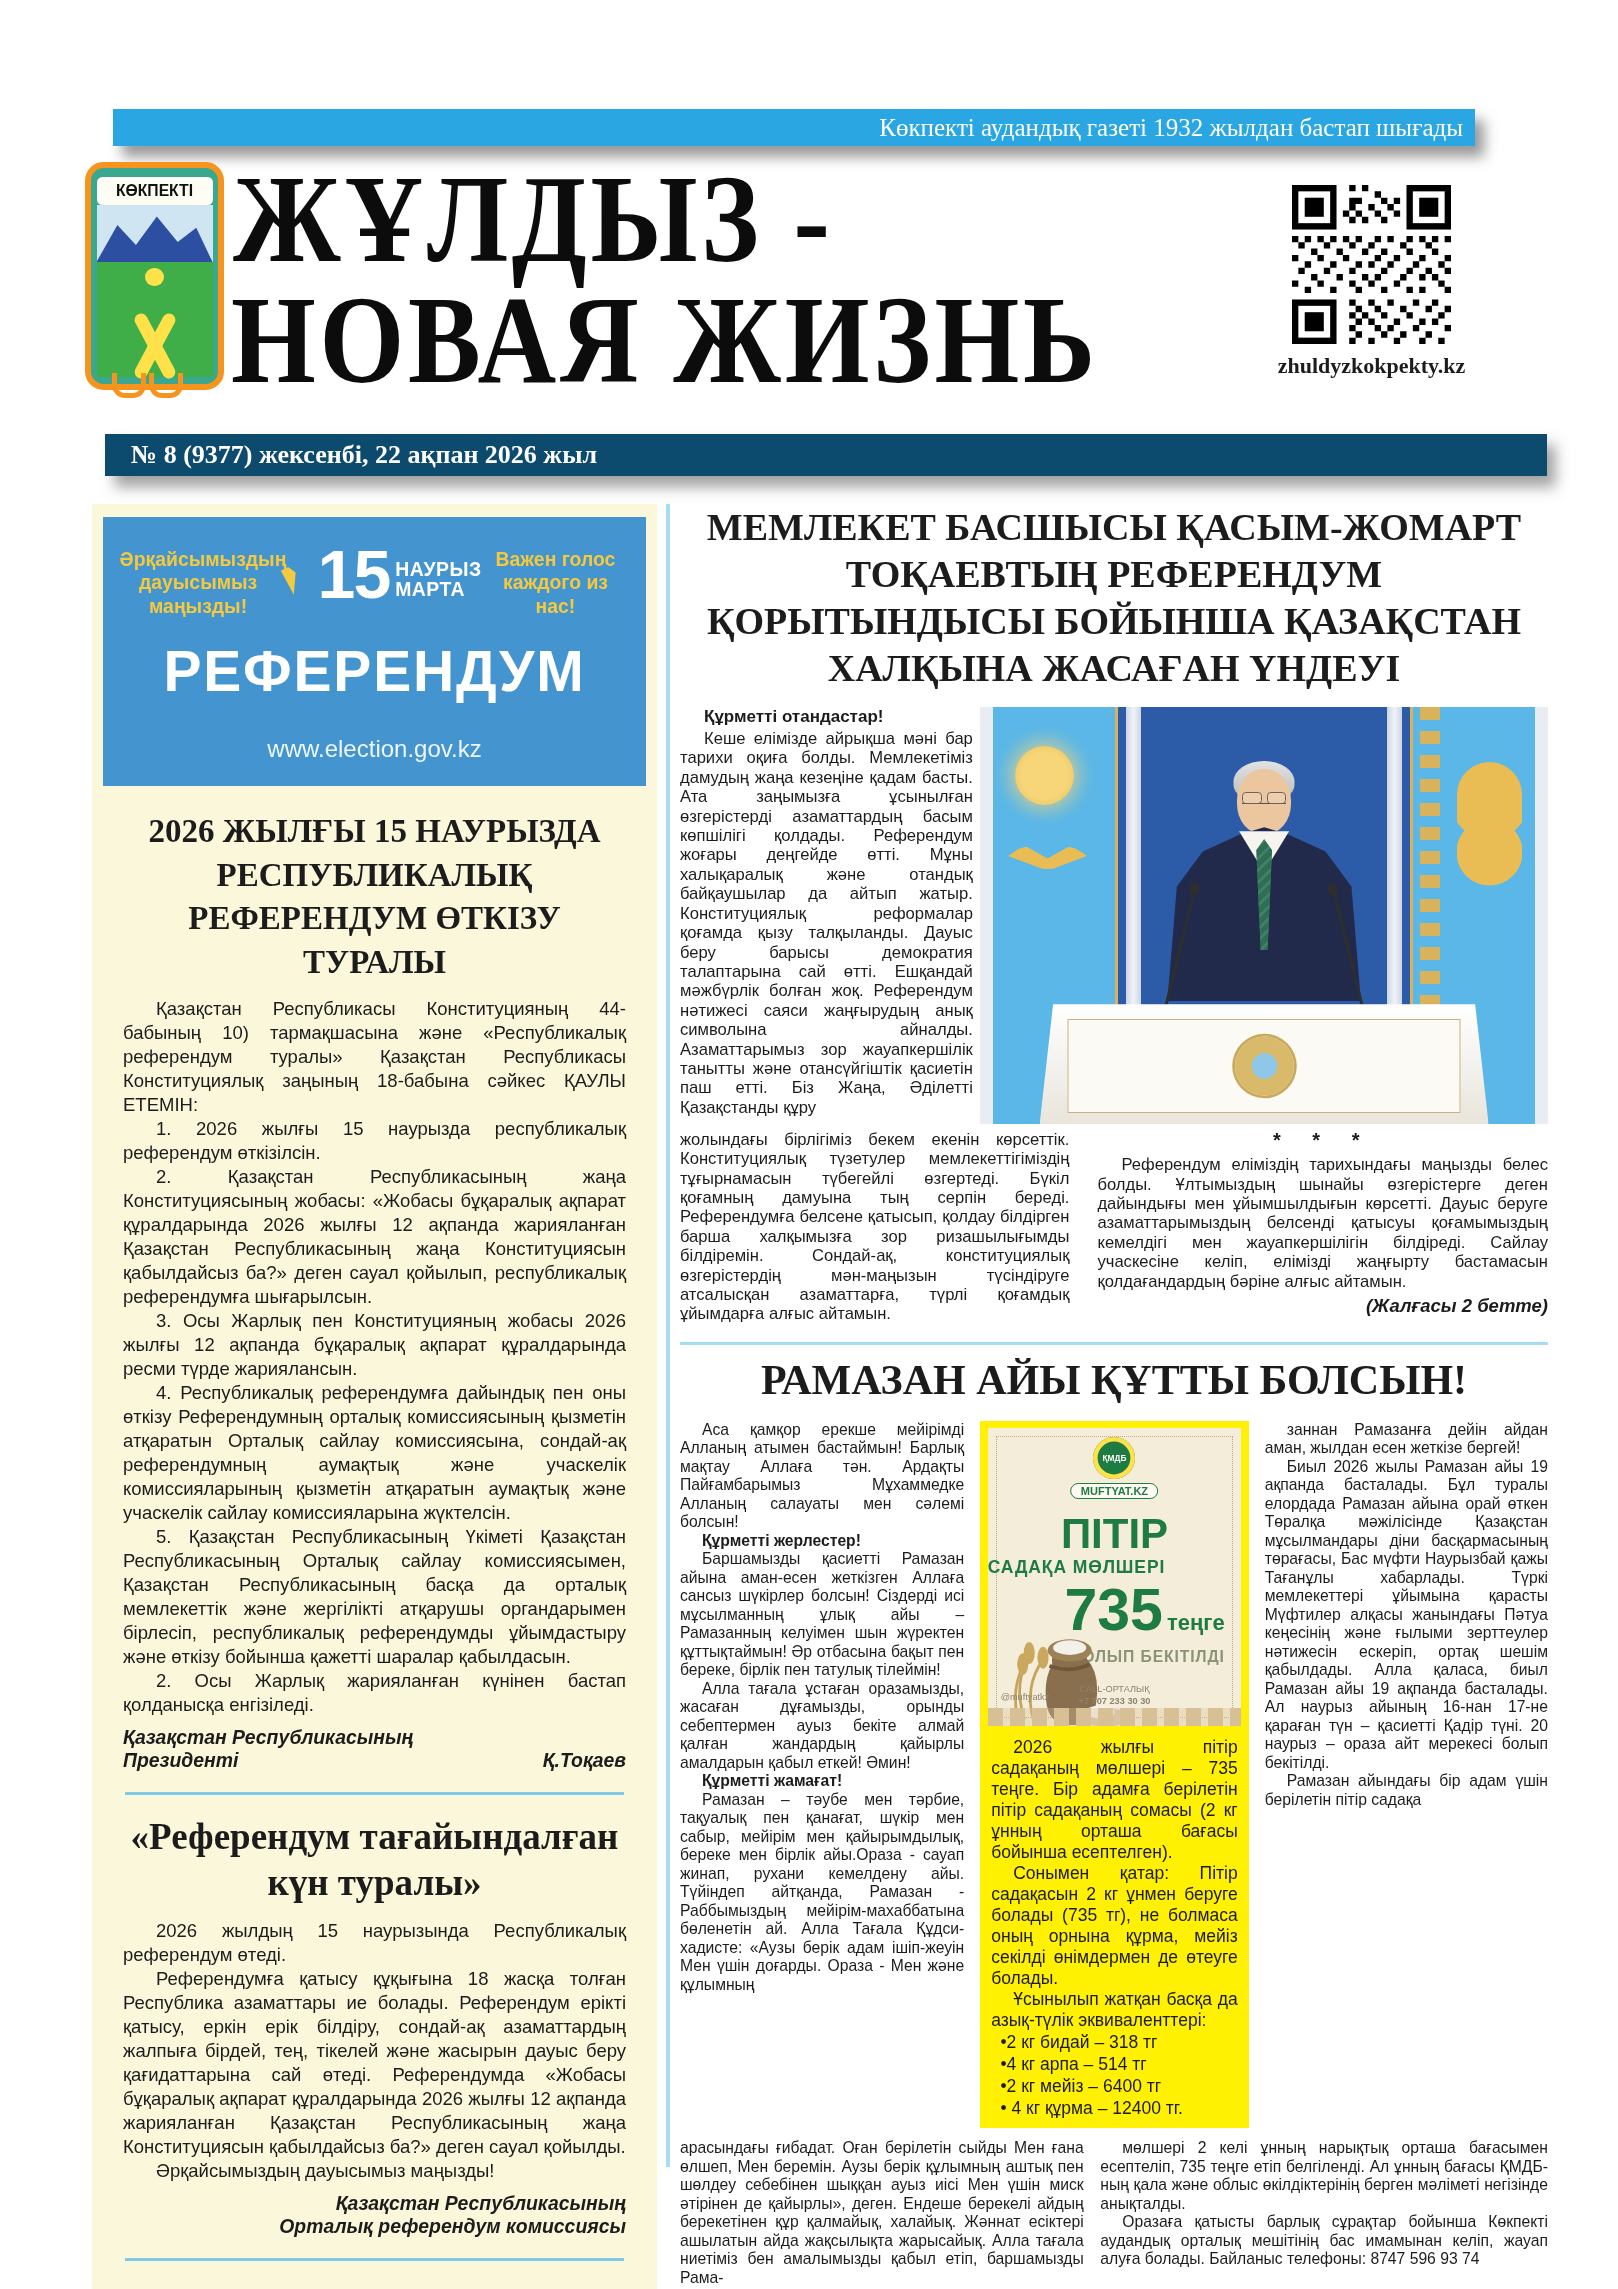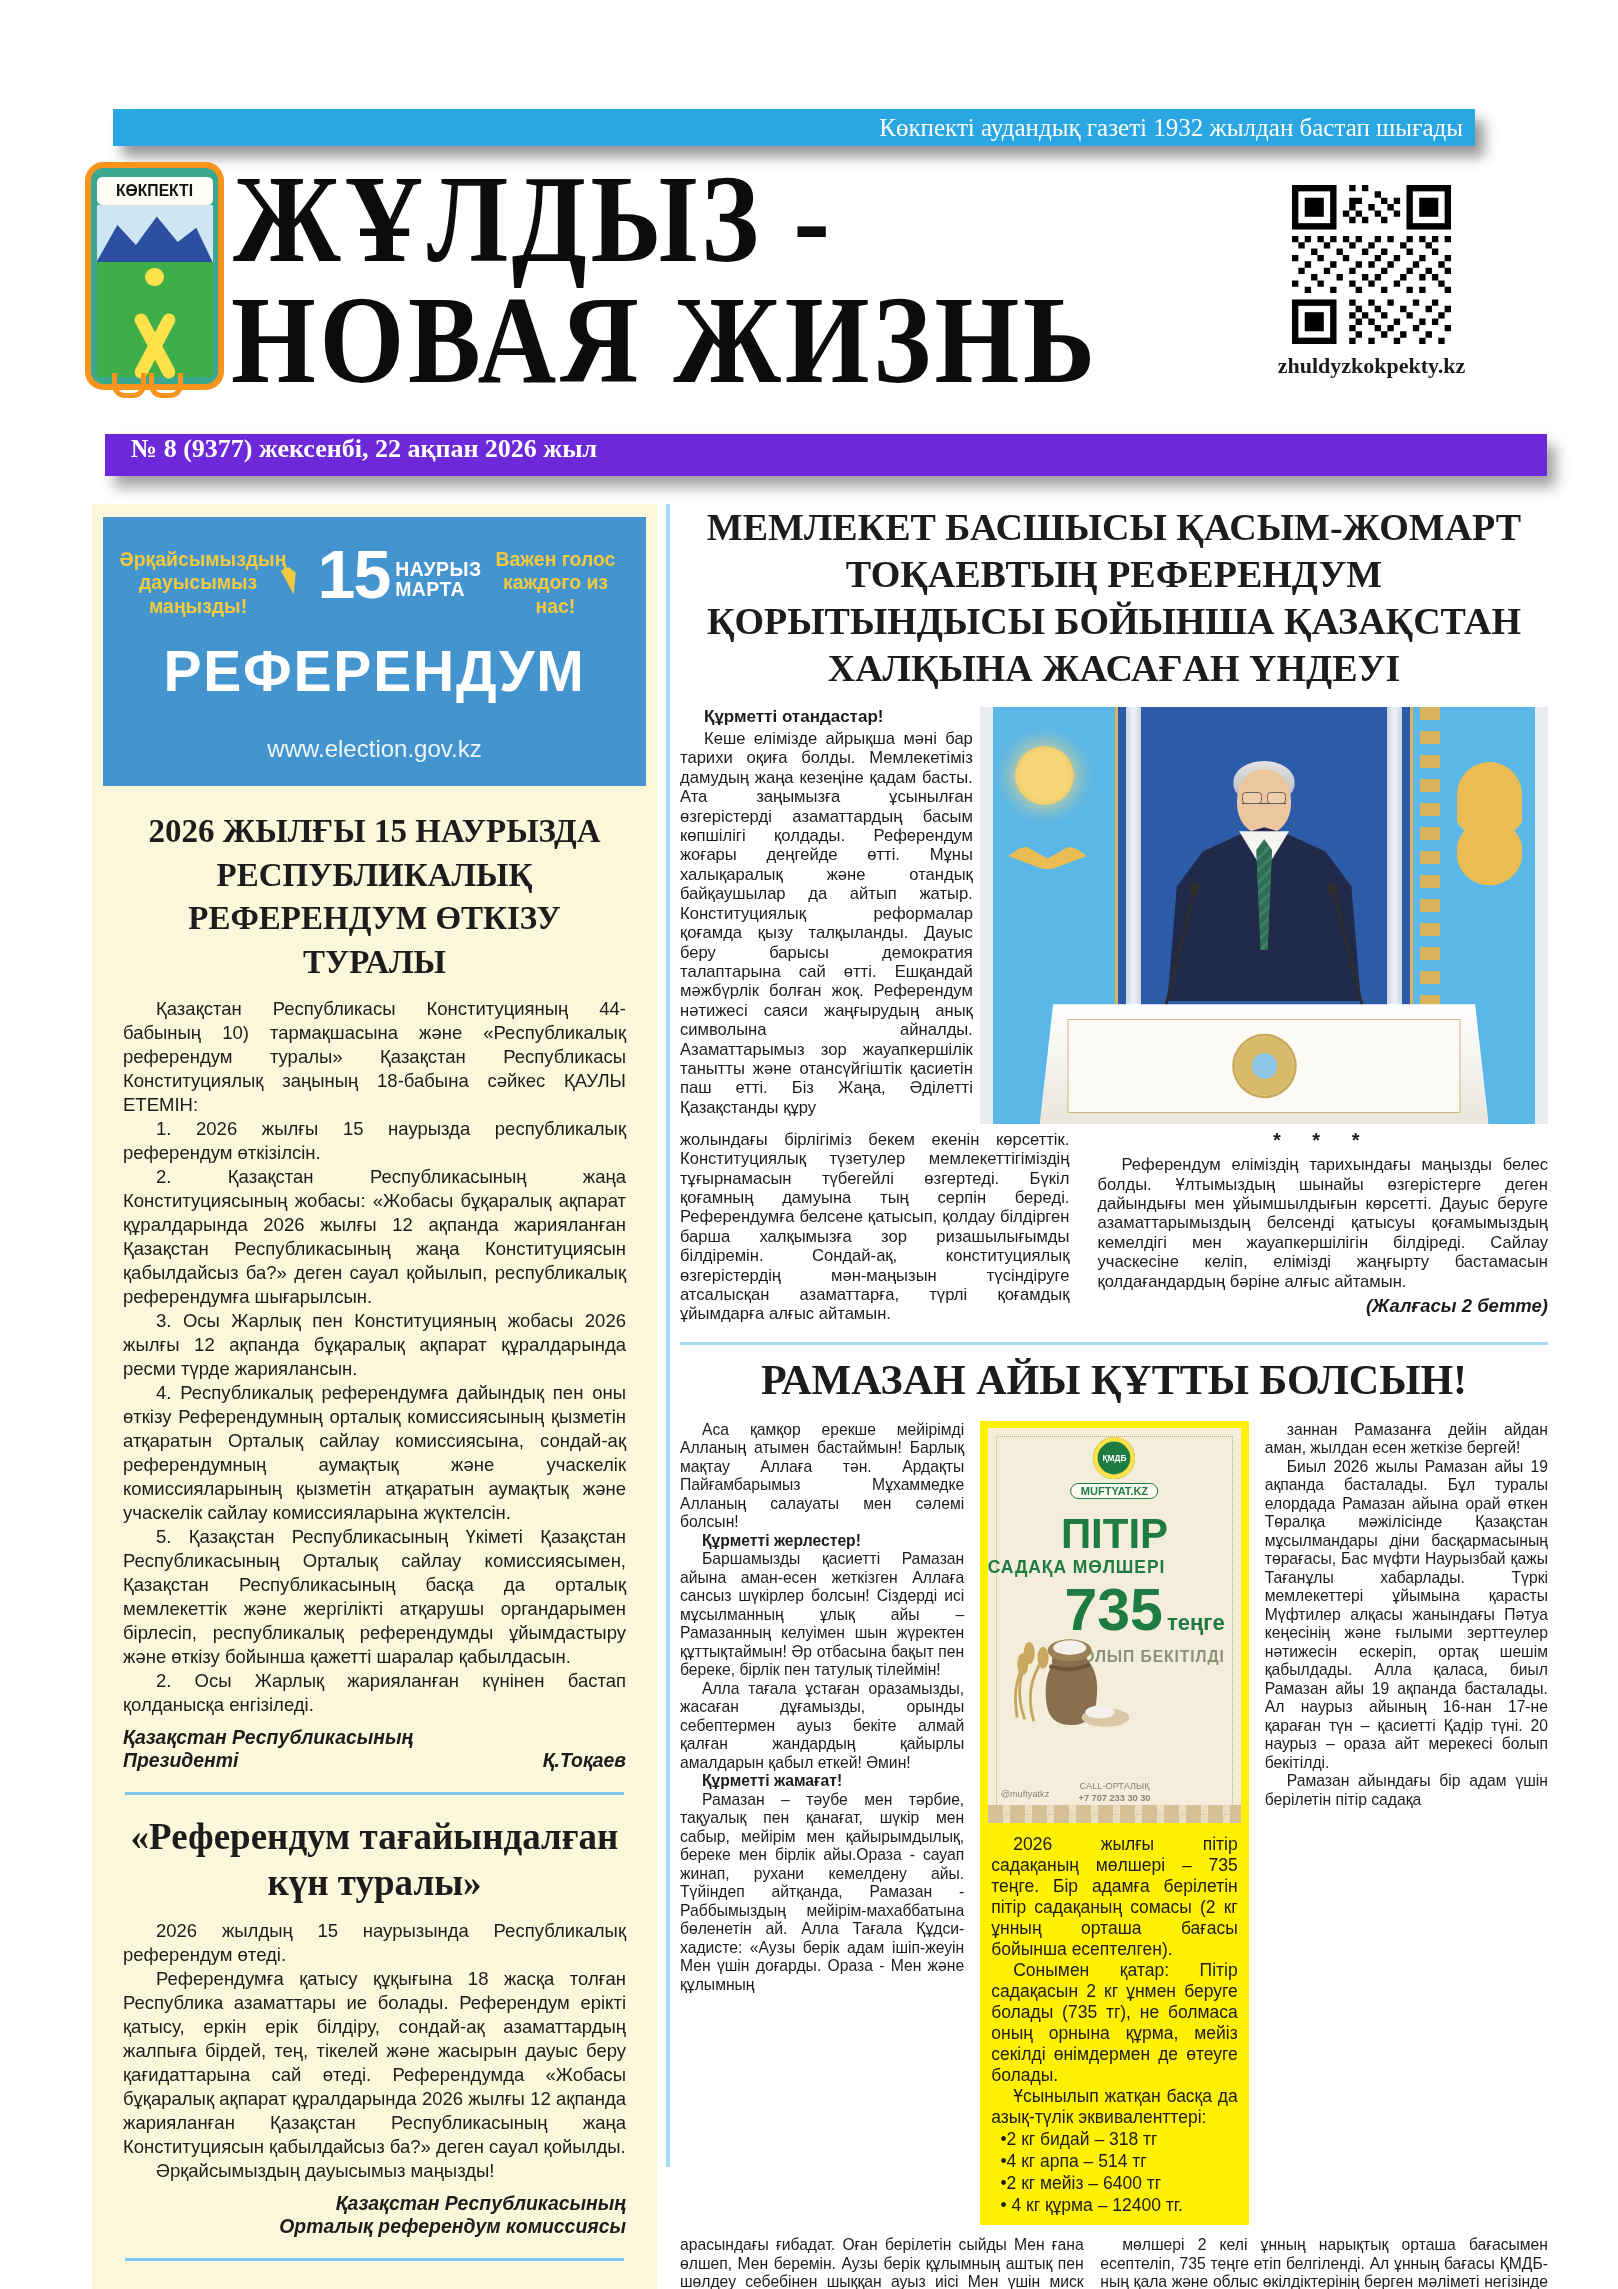--- a/index.html
+++ b/index.html
@@ -25,22 +25,22 @@
   .logo-curls i{width:24px;height:20px;border:5.5px solid #f7941d;border-top:none;border-radius:0 0 13px 13px;}
   .mast-line{position:absolute;font-family:"Liberation Serif","DejaVu Serif",serif;font-weight:bold;color:#0c0c0c;
              font-size:109px;letter-spacing:3.7px;transform:scaleY(1.14);transform-origin:top left;white-space:nowrap;}
   .mast1{left:233px;top:148px;}
   .mast2{left:231px;top:269px;}
   .qr{position:absolute;left:1292px;top:185px;width:159px;height:159px;background:#fff;}
   .qr svg{width:100%;height:100%;}
   .qr-caption{position:absolute;left:1272px;top:353px;width:199px;text-align:center;
               font-family:"Liberation Serif","DejaVu Serif",serif;font-weight:bold;font-size:22px;}
   
-  .issuebar{position:absolute;left:105px;top:434px;width:1442px;height:42px;background:#6d28d9;
-            box-shadow:9.2px 11px 13px rgba(70,70,70,.5);display:flex;align-items:flex-start;}
+  .issuebar{position:absolute;left:105px;top:434px;width:1442px;height:42px;background:#0c4a6e;
+            box-shadow:9.2px 11px 13px rgba(70,70,70,.5);display:flex;align-items:center;}
   .issuebar span{font-family:"Liberation Serif","DejaVu Serif",serif;color:#fff;font-weight:bold;font-size:26px;padding-left:26px;}
   
   .leftcol{position:absolute;left:92px;top:504px;width:565px;background:#fbf7da;padding-bottom:24px;}
   .banner{margin:13px 11px 0 11px;height:269px;background:#4394cf;position:relative;}
   .banner-top{display:flex;justify-content:space-between;align-items:flex-start;padding:31px 16.6px 0 16.6px;}
   .slogan{color:#f3c93f;font-weight:bold;font-size:19.4px;line-height:1.2;text-align:center;width:157px;}
   .banner-logo{display:flex;align-items:flex-start;margin-top:-3.7px;}
   .banner-logo .chk{width:41px;height:50px;margin-top:9.2px;}
   .b15{color:#fff;font-weight:bold;font-size:68px;line-height:.9;letter-spacing:-1.8px;}
   .bmonths{color:#fff;font-weight:bold;font-size:19.4px;line-height:1.05;margin:14.8px 0 0 5.5px;letter-spacing:0.5px;}
@@ -117,21 +117,21 @@
   .continued{text-align:right;font-weight:bold;font-style:italic;font-size:18.5px;margin-top:3.7px;}
   .hdivider{height:2.8px;background:#a6dcf4;margin:18.5px 0 11px 0;}
   .ram-head{font-family:"Liberation Serif","DejaVu Serif",serif;font-weight:bold;font-size:42px;text-align:center;margin:3.7px 0 16.6px 0;}
   .ramrow1{display:flex;gap:16px;}
   .ramA{width:289px;}
   .ramB{width:288px;}
   .rtext{font-size:15.7px;line-height:18.5px;text-align:justify;text-indent:22px;margin:0;}
   .rsal{font-weight:bold;font-size:15.7px;line-height:18.5px;text-indent:22px;margin:0;}
   
   .fitrbox{width:273px;background:#fff101;padding-bottom:9.2px;}
-  .poster{position:relative;margin:7.4px;height:395px;background:#f3edda;overflow:hidden;}
+  .poster{position:relative;margin:7.4px;height:298px;background:#f3edda;overflow:hidden;}
   .poster-frame{position:absolute;inset:8.3px;border:1.8px dotted #c3ab79;}
   .qmdb{position:absolute;left:50%;top:9.2px;transform:translateX(-50%);width:42px;height:42px;border-radius:50%;
         background:#1e7b41;box-shadow:inset 0 0 0 4.6px #ffe24a;display:flex;align-items:center;justify-content:center;
         color:#fff;font-size:8.3px;font-weight:bold;}
   .muftyat{position:absolute;left:50%;top:55px;transform:translateX(-50%);border:1.8px solid #1e7b41;border-radius:11px;
         background:#fdfbf2;color:#1e7b41;font-weight:bold;font-size:11px;padding:0.9px 9.2px;}
   .ptitle{position:absolute;left:0;right:0;top:85px;text-align:center;color:#1e7b41;font-weight:bold;font-size:42px;line-height:1;}
   .psub{position:absolute;left:0;right:0;top:129px;text-align:left;color:#1e7b41;font-weight:bold;font-size:17.5px;letter-spacing:0.9px;}
   .pamountrow{position:absolute;right:16.6px;top:153px;text-align:right;color:#1e7b41;}
   .pamount{font-size:59px;font-weight:bold;line-height:1;display:inline;}

